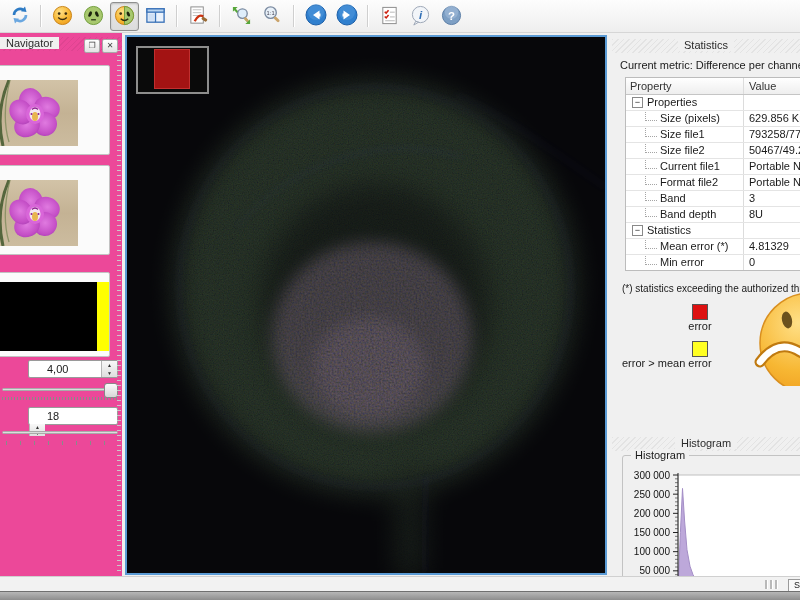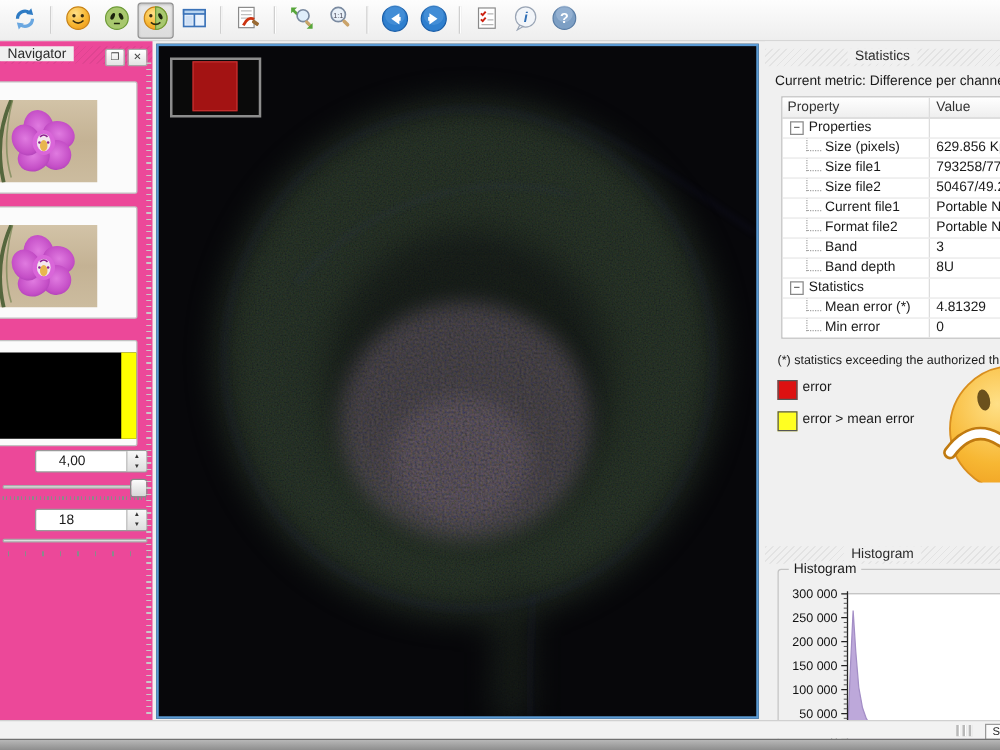--- a/index.html
+++ b/index.html
@@ -56,21 +56,21 @@
   .td{box-sizing:border-box;}
   .td.prop{width:118px;display:flex;align-items:center;overflow:hidden;border-right:1px solid #dcdcdc;padding-left:4px;white-space:nowrap;}
   .td.val{flex:1;padding-left:5px;white-space:nowrap;overflow:hidden;}
   .exp{width:9px;height:9px;border:1px solid #898989;background:#fff;display:none;align-items:center;justify-content:center;
        font-size:9px;line-height:7px;margin:0 4px 0 2px;flex:none;}
   .twig{width:11px;height:11px;border-left:1px dotted #a5a5a5;border-bottom:1px dotted #a5a5a5;margin:0 3px 7px 15px;flex:none;display:none;}
   .tr.group .exp{display:inline-flex;}
   .tr.child .twig{display:block;}
   #footnote{left:10px;top:250px;font-size:10px;white-space:nowrap;}
   #legend{left:10px;top:262px;}
-  .legend-row{display:flex;align-items:flex-start;margin-top:9px;}
+  .legend-row{display:flex;align-items:flex-end;margin-top:9px;flex-direction:column;}
   .swatch{width:14px;height:14px;border:1px solid #555;margin-right:4px;flex:none;}
   #face-svg{position:absolute;left:138px;top:253px;}
 
   
   #hist-dock{left:612px;top:385px;width:188px;height:191px;background:#f0f0f0;margin-top:47px;}
   #hist-title{left:0;top:5px;width:188px;}
   #hist-group{position:absolute;left:10px;top:23px;width:200px;height:167px;border:1px solid #c3c3c3;border-radius:3px;}
   #hist-group-label{position:absolute;left:8px;top:-7px;background:#f0f0f0;padding:0 4px;}
   #hist-svg{position:absolute;left:0;top:0;}
 
@@ -330,21 +330,21 @@
     <span class="val">4,00</span>
     <span class="btns">
         <div>▲</div>
         <div>▼</div>
       </span>
   </div>
   <div class="groove" style="top:355px;"></div>
   <div class="handle" style="left:104px;top:350px;"></div>
   <div class="ticks-dense" style="top:364px;"></div>
 
-  <div class="spin" style="top:374px;">
+  <div class="spin" style="top:374px;flex-direction:column;">
     <span class="val">18</span>
     <span class="btns">
         <div>▲</div>
         <div>▼</div>
       </span>
   </div>
   <div class="groove" style="top:398px;"></div>
   <div class="ticks-sparse" style="top:408px;"></div>
 </div>
 <div class="vsplit"></div>

